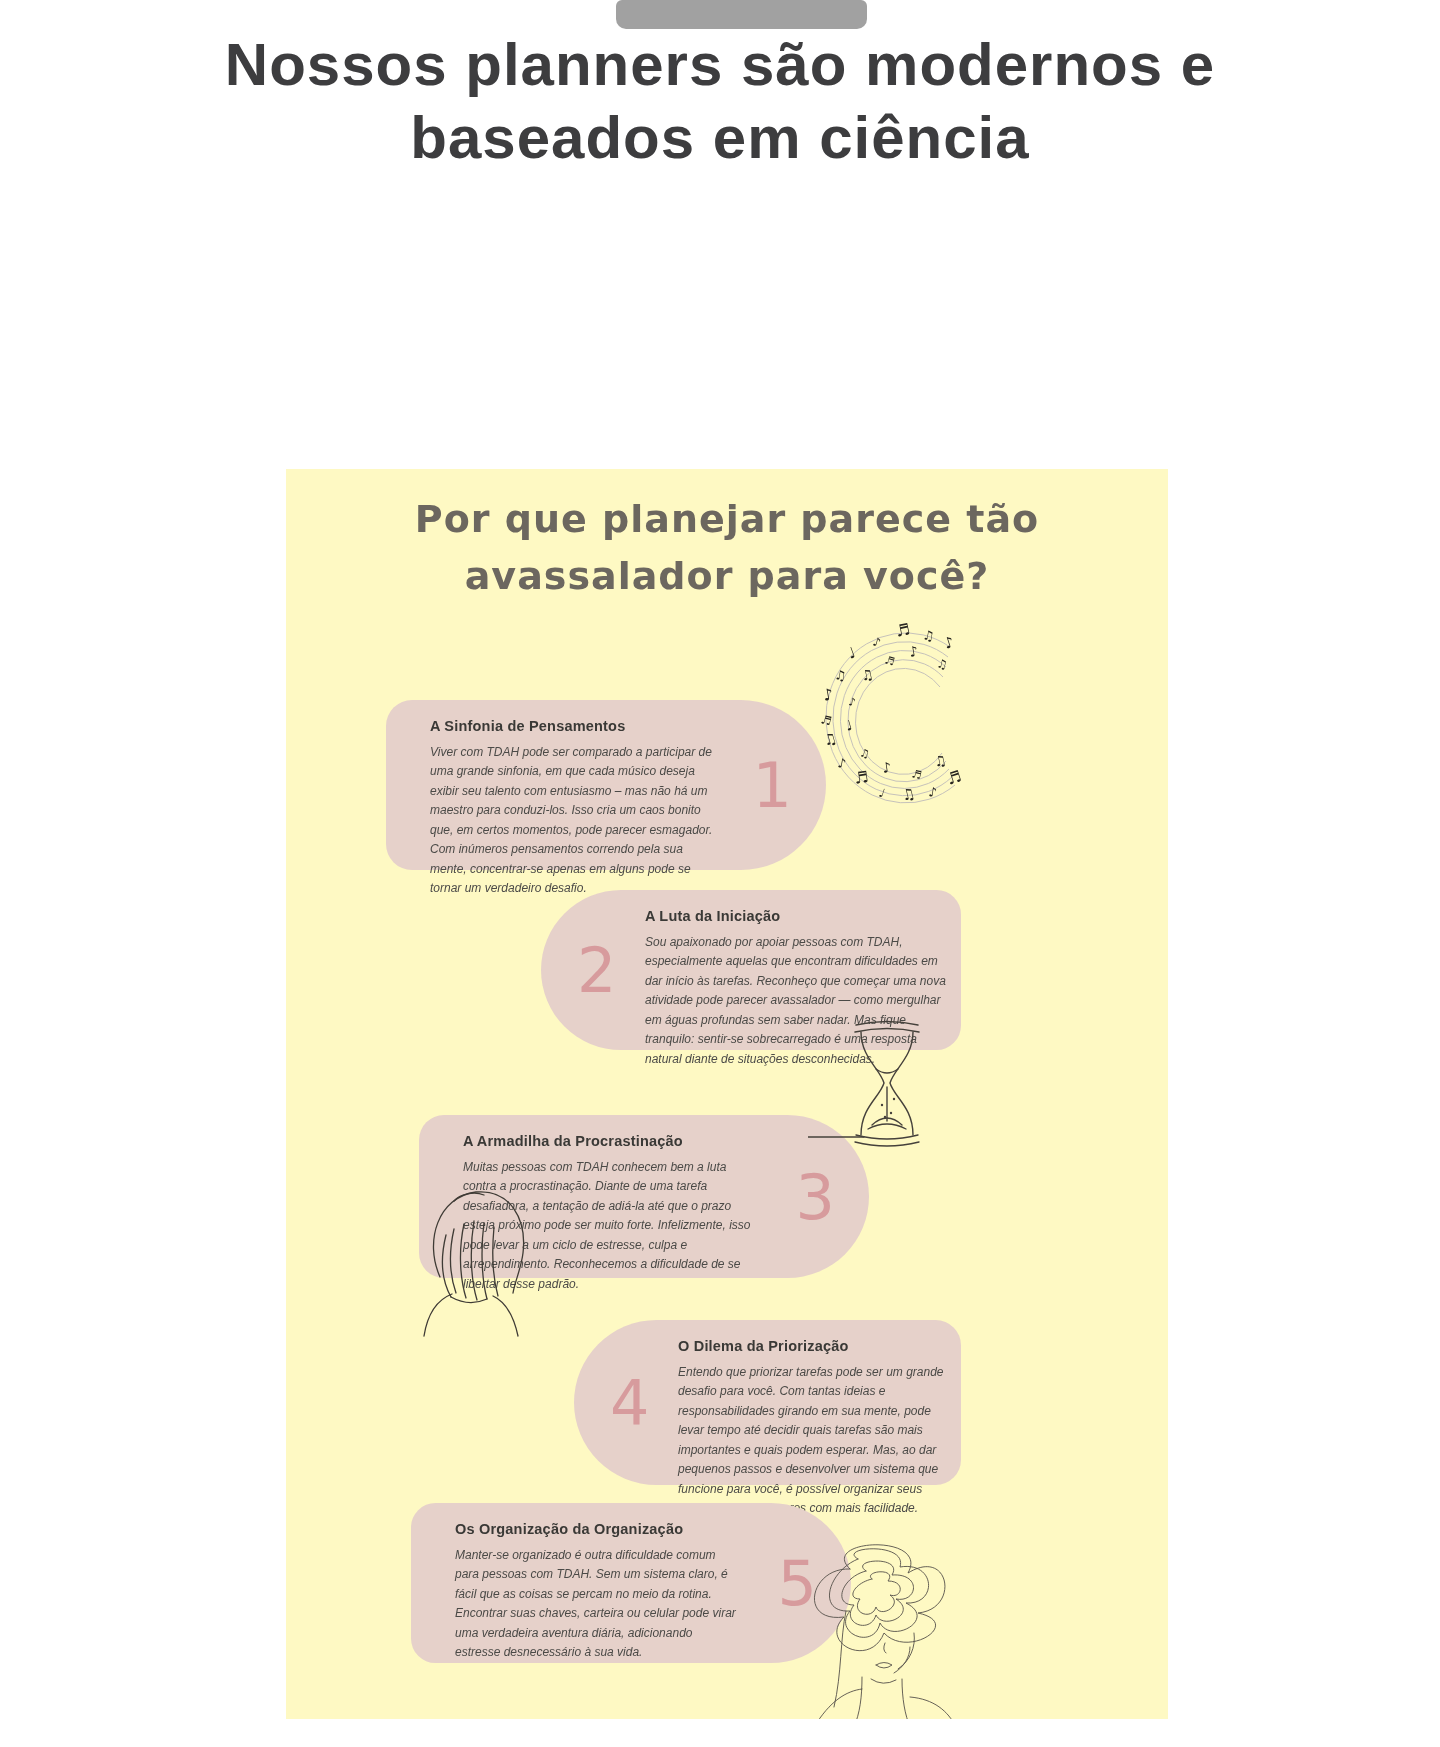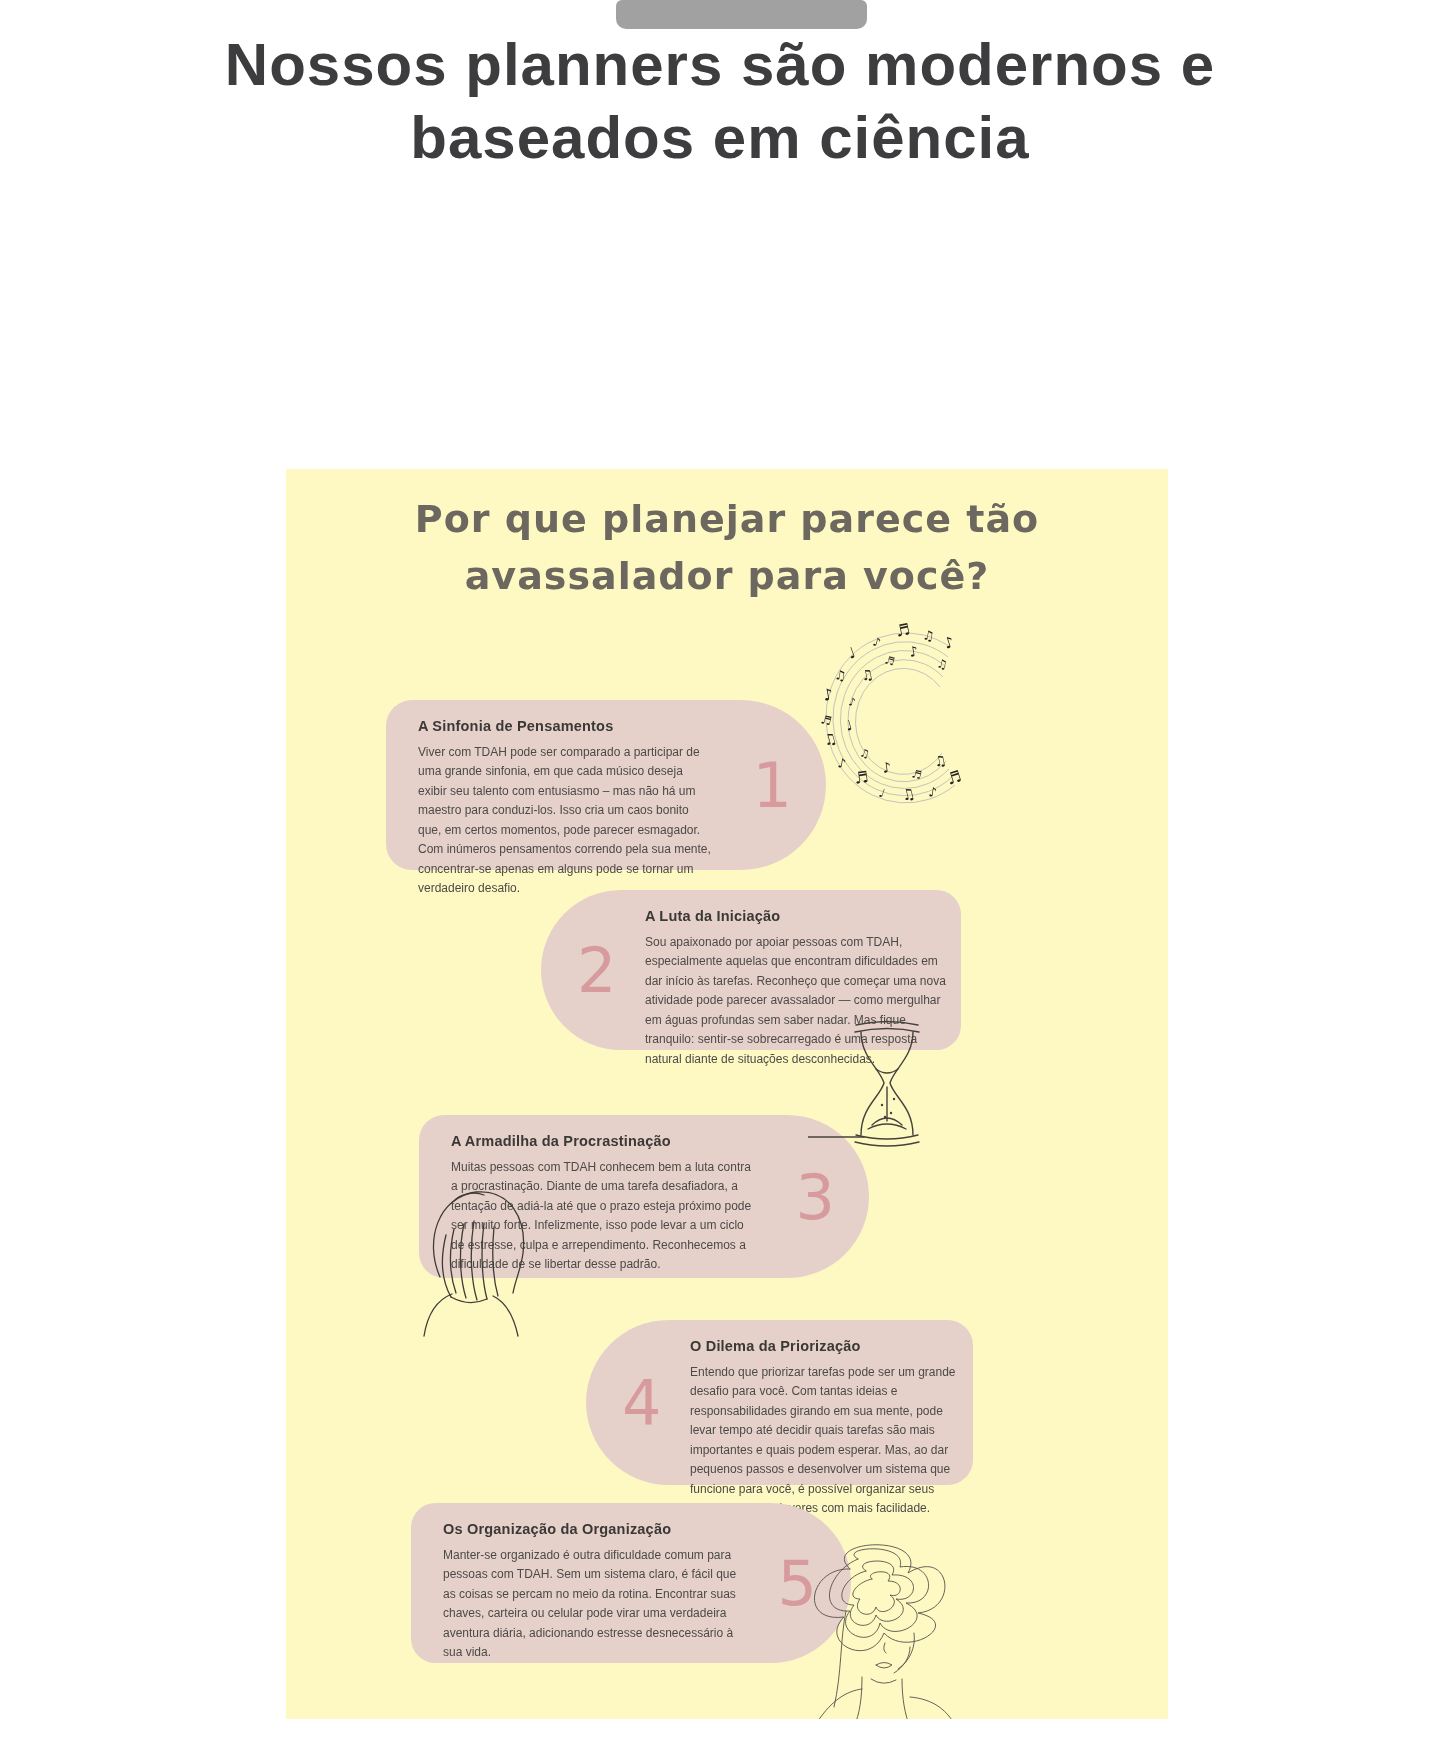--- a/index.html
+++ b/index.html
@@ -19,37 +19,37 @@
     color:#424242; }
 
   .infographic { position:absolute; left:286px; top:469px; width:882px; height:1250px;
     background:#fef9c3; overflow:hidden; }
 
   .info-title { position:absolute; top:22px; left:50%; transform:translateX(-50%);
     width:680px; text-align:center; font-family:"DejaVu Sans", sans-serif;
     font-weight:700; font-size:38px; line-height:1.5; letter-spacing:1px; color:#6c675f; }
 
   .card { position:absolute; background:#e6d1ca; }
-  .card.bulge-right { border-radius:26px 85px 85px 26px; padding:18px 112px 10px 32px; }
+  .card.bulge-right { border-radius:26px 85px 85px 26px; padding:18px 112px 10px 44px; }
   .card.bulge-left  { border-radius:85px 26px 26px 85px; padding:18px 10px 10px 104px; }
   .card h3 { font-size:14.5px; font-weight:700; color:#3a3936; letter-spacing:.2px;
     margin-bottom:9px; }
-  .card p  { font-size:12px; line-height:1.62; color:#4b4a47; }
+  .card p  { font-size:12px; line-height:1.62; color:#4b4a47;font-style:italic; }
   .num { position:absolute; top:50%; transform:translateY(-50%);
     font-family:"DejaVu Sans", sans-serif; font-size:62px; color:#d79b9d; }
   .bulge-right .num { right:34px; }
   .bulge-left  .num { left:36px; }
 
   .illus { position:absolute; }
   svg { display:block; }
 
   #card-1 { left:100px; top:231px; width:440px; height:170px; }
   #card-2 { left:255px; top:421px; width:420px; height:160px; }
   #card-3 { left:125px; top:646px; width:450px; height:163px;margin-left:8px; }
-  #card-4 { left:300px; top:851px; width:387px; height:165px; }
+  #card-4 { left:288px; top:851px; width:387px; height:165px; }
   #card-5 { left:125px; top:1034px; width:440px; height:160px; }
 
   #illus-notes     { left:512px; top:146px; }
   #illus-hourglass { left:522px; top:540px; }
   #illus-person    { left:108px; top:710px; }
   #illus-woman     { left:502px; top:1058px; }
 </style>
 </head>
 <body>
 

